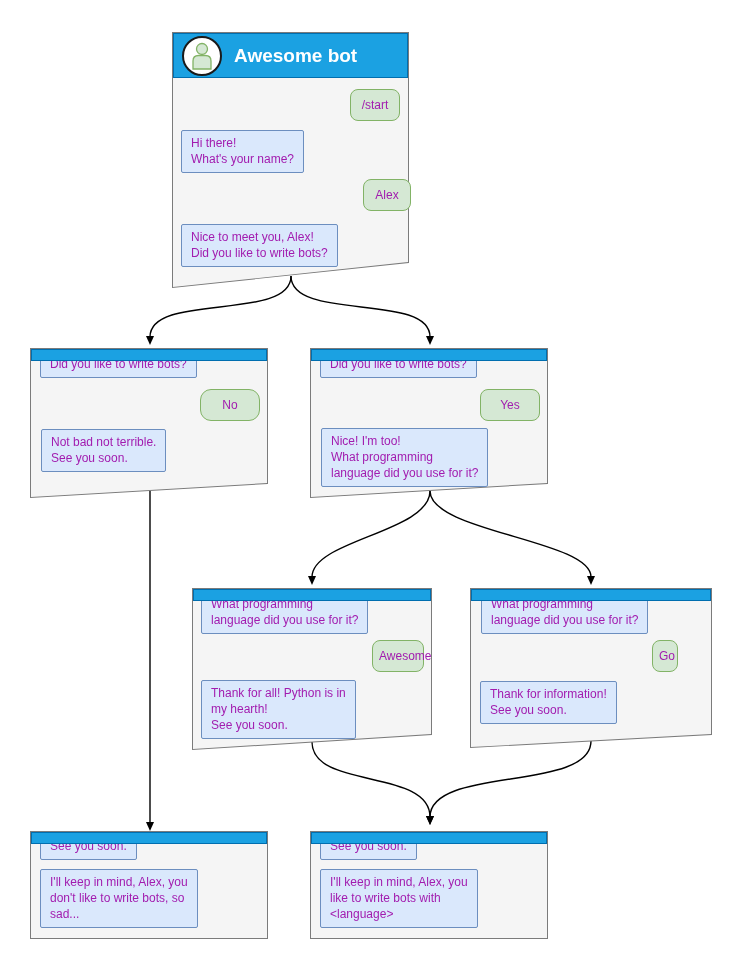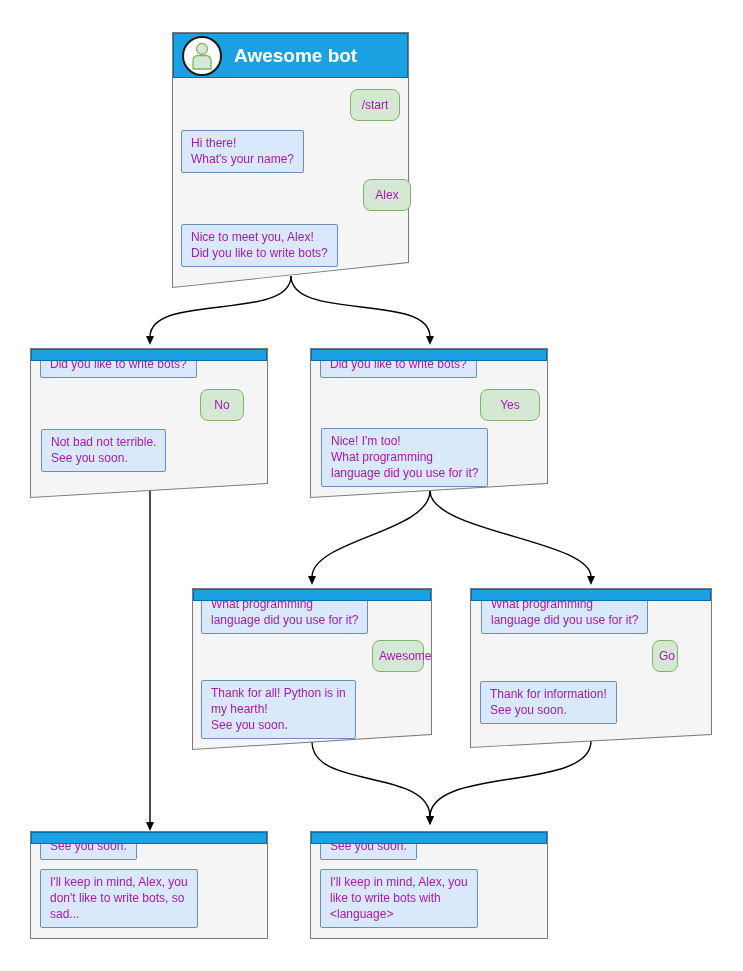--- a/index.html
+++ b/index.html
@@ -96,21 +96,21 @@
         </svg>
       </div>
       <div class="win-title">Awesome bot</div>
     </div>
   </div>
 
   <div class="win" style="left:30px; top:348px; width:238px; height:150px; --slant:14px;">
     <div class="frame"></div>
     <div class="sheet"></div>
     <div class="bubble bot" style="left:10px; top:3px;">Did you like to write bots?</div>
-    <div class="bubble user" style="left:170px; top:41px; width:44px;">No</div>
+    <div class="bubble user" style="left:170px; top:41px; width:60px;border-radius:11px;">No</div>
     <div class="bubble bot" style="left:11px; top:81px;">Not bad not terrible.
 See you soon.</div>
     <div class="titlebar small"></div>
   </div>
 
   <div class="win" style="left:310px; top:348px; width:238px; height:150px; --slant:14px;">
     <div class="frame"></div>
     <div class="sheet"></div>
     <div class="bubble bot" style="left:10px; top:3px;">Did you like to write bots?</div>
     <div class="bubble user" style="left:170px; top:41px; width:60px;">Yes</div>

